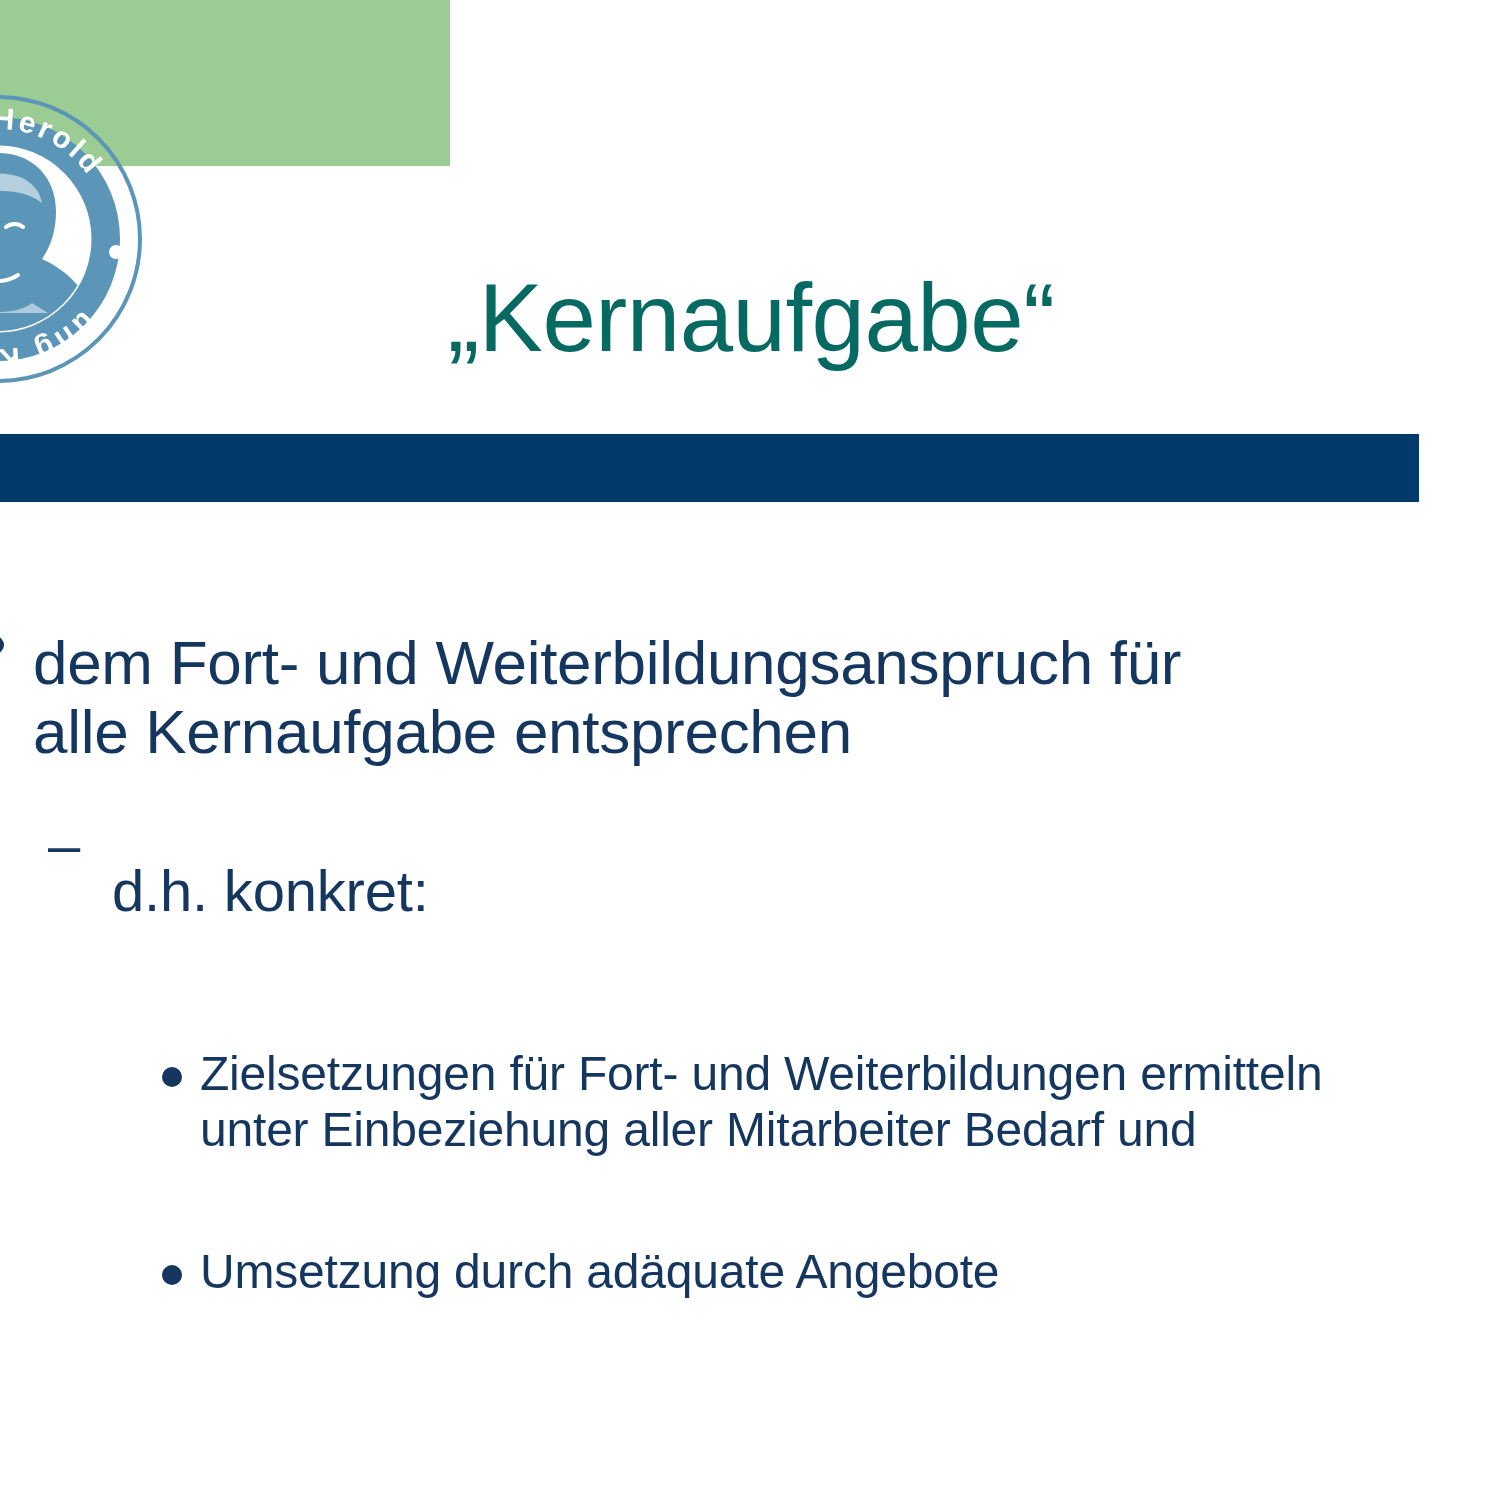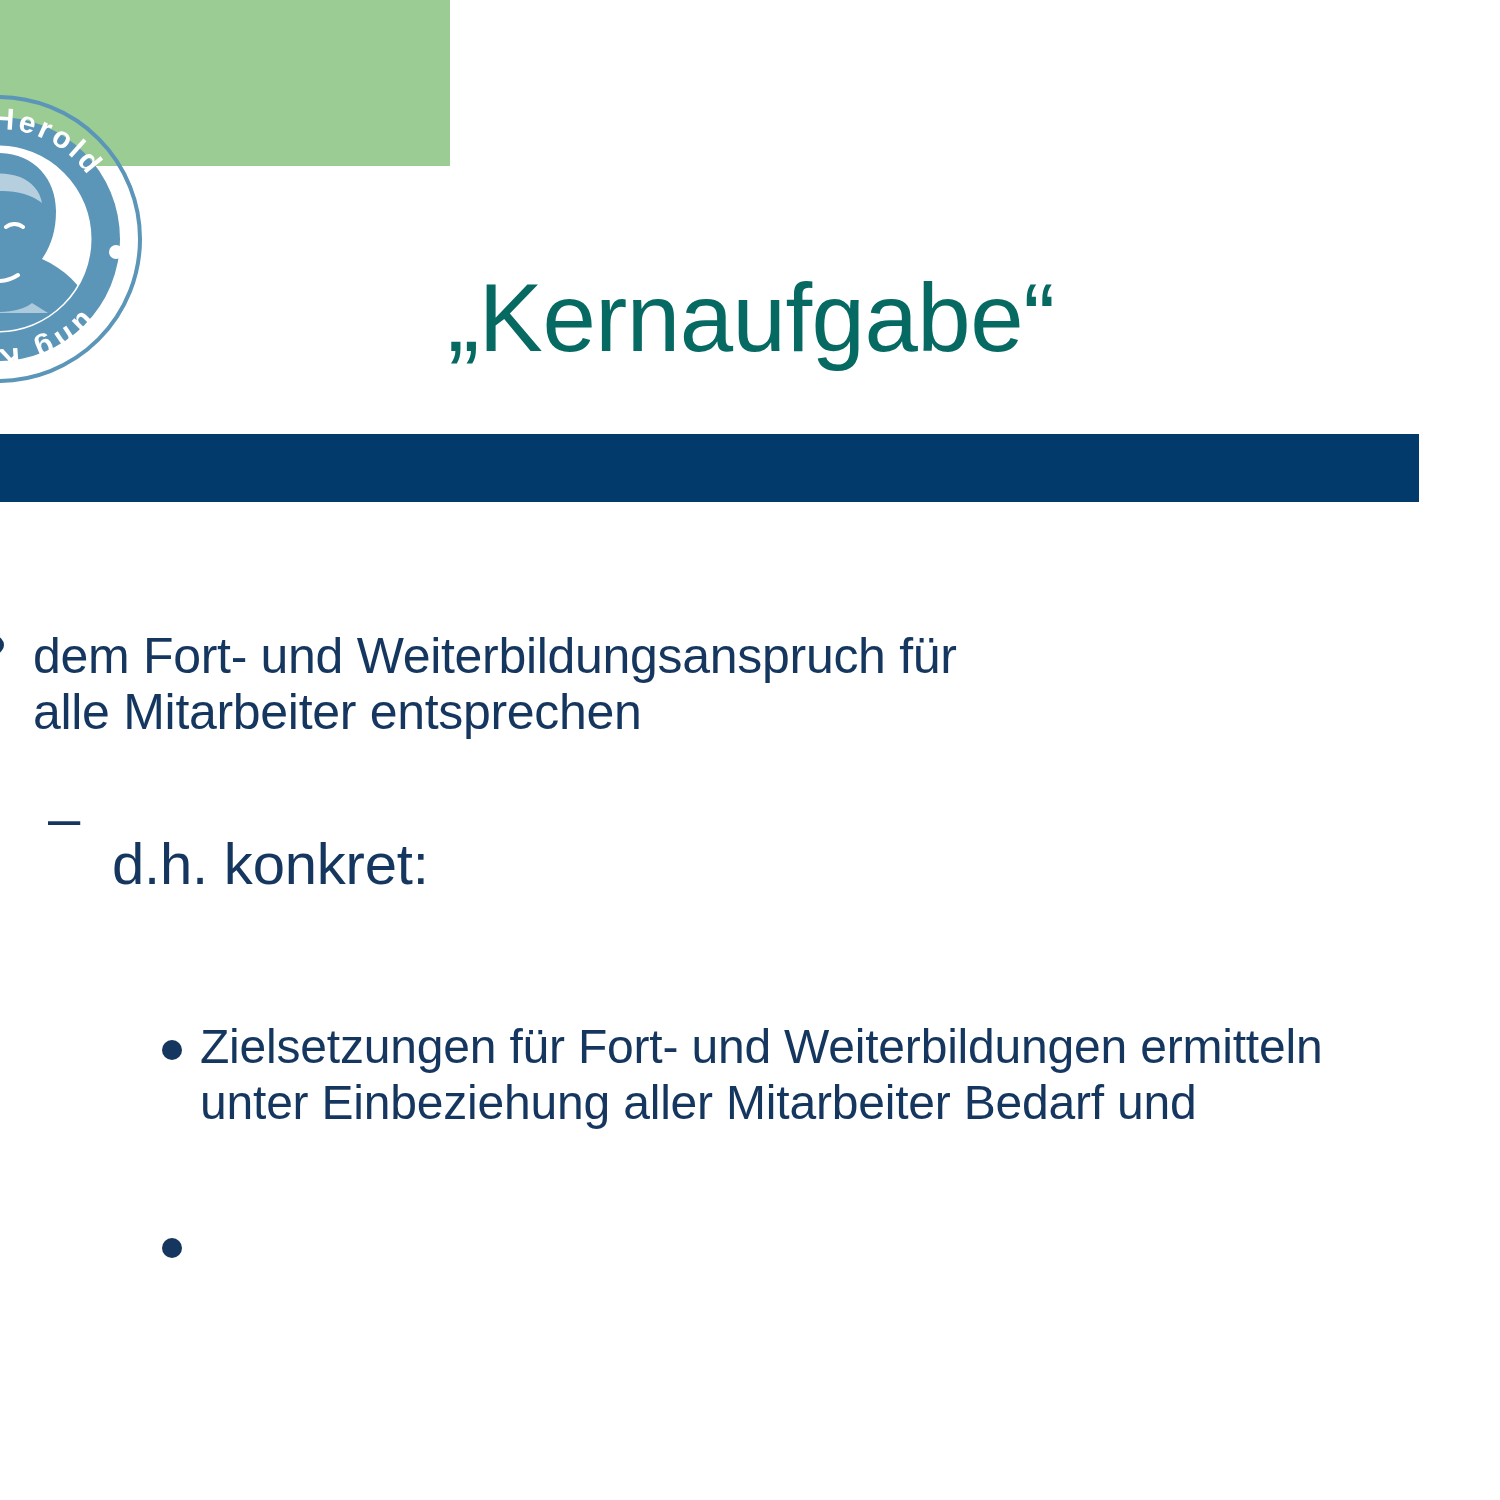--- a/index.html
+++ b/index.html
@@ -66,21 +66,21 @@
   .body-area {
     position: absolute;
     left: 0;
     top: 628px;
     width: 1500px;
     color: #15365e;
   }
 
   .lvl1 {
     position: relative;
-    font-size: 50px;
+    font-size: 62px;
     line-height: 1.12;
     padding-left: 33px;
     margin: 0;
     white-space: nowrap;
     letter-spacing: -0.3px;
   }
   .lvl1 .lvl1-line2 { display: block; }
 
   
   .edge-bullet {
@@ -179,33 +179,34 @@
 
   <div class="title">„Kernaufgabe“</div>
 
   <div class="navy-bar"></div>
 
   <div class="body-area">
 
     <div class="lvl1">
       <span class="edge-bullet"></span>
       <span>dem Fort- und Weiterbildungsanspruch für</span>
-      <span class="lvl1-line2">alle Mitarbeiter entsprechen</span>
+      <span class="lvl1-line2">alle Kernaufgabe entsprechen</span>
     </div>
 
     <div class="lvl2">
       <span class="dash">–</span>
       <span class="lvl2-text">d.h. konkret:</span>
     </div>
 
     <ul class="lvl3-list">
       <li class="lvl3 lvl3-first">
         <span class="dot"></span>
         <span class="t-line">Zielsetzungen für Fort- und Weiterbildungen ermitteln</span>
         <span class="t-line">unter Einbeziehung aller Mitarbeiter Bedarf und</span>
       </li>
       <li class="lvl3 lvl3-second">
         <span class="dot"></span>
+        <span class="t-line">Umsetzung durch adäquate Angebote</span>
       </li>
     </ul>
 
   </div>
 </div>
 
 </body></html>

